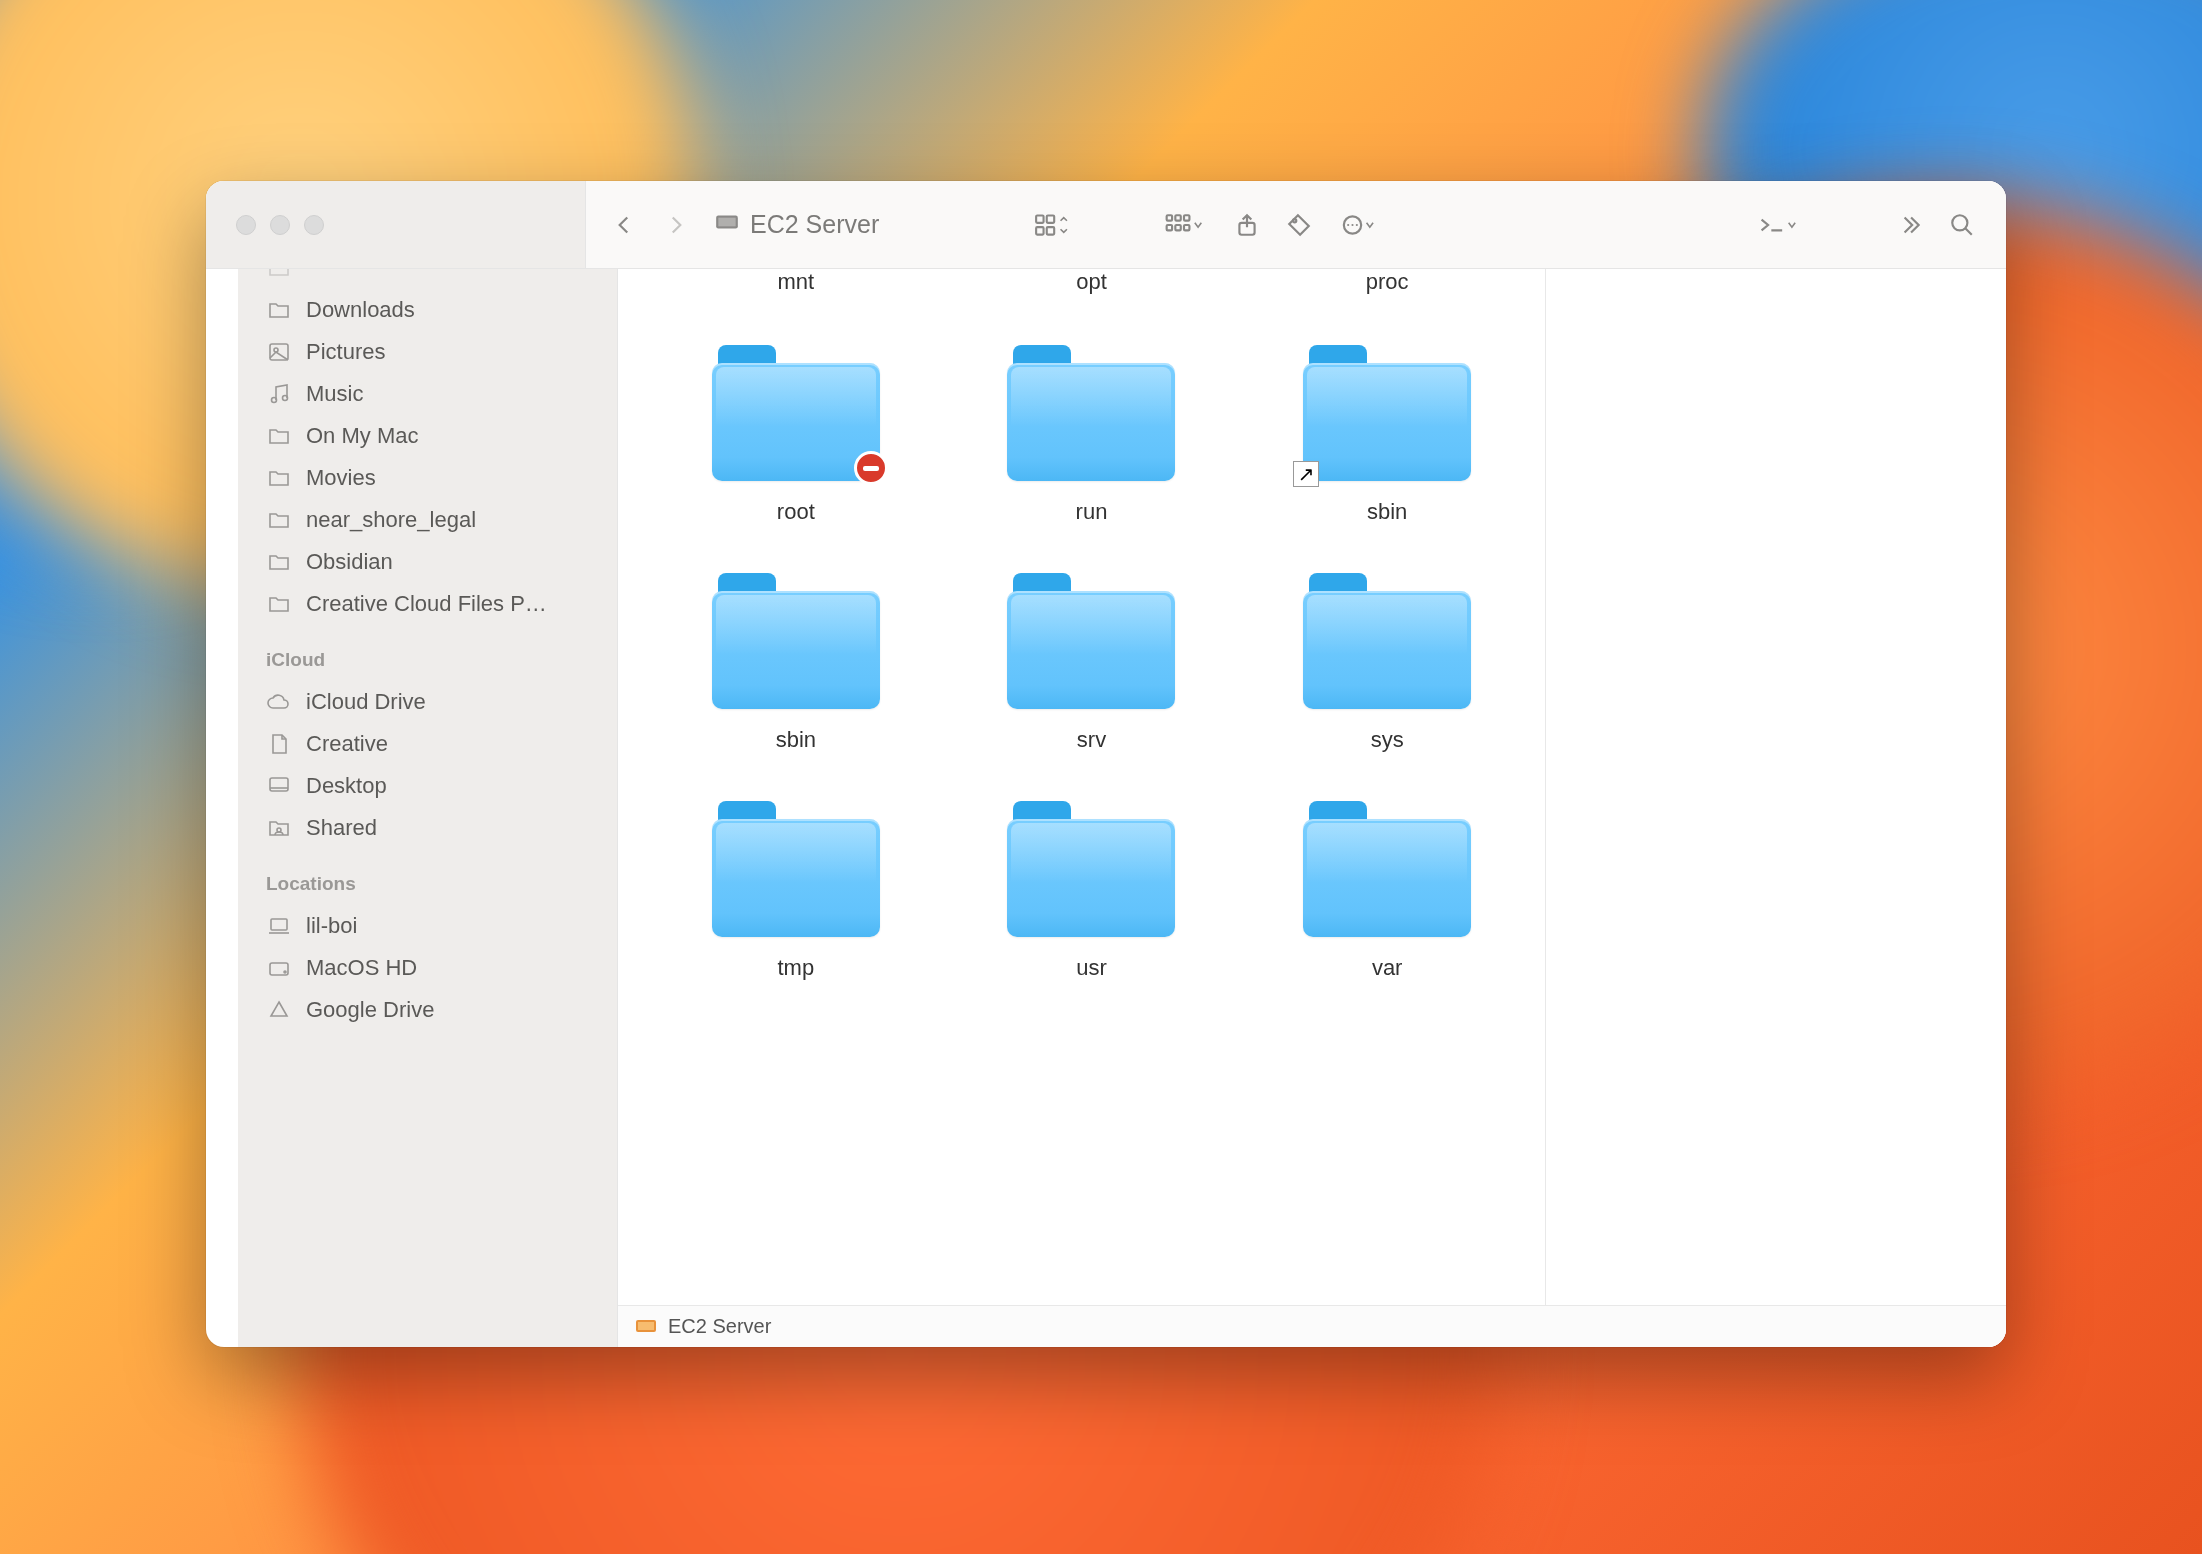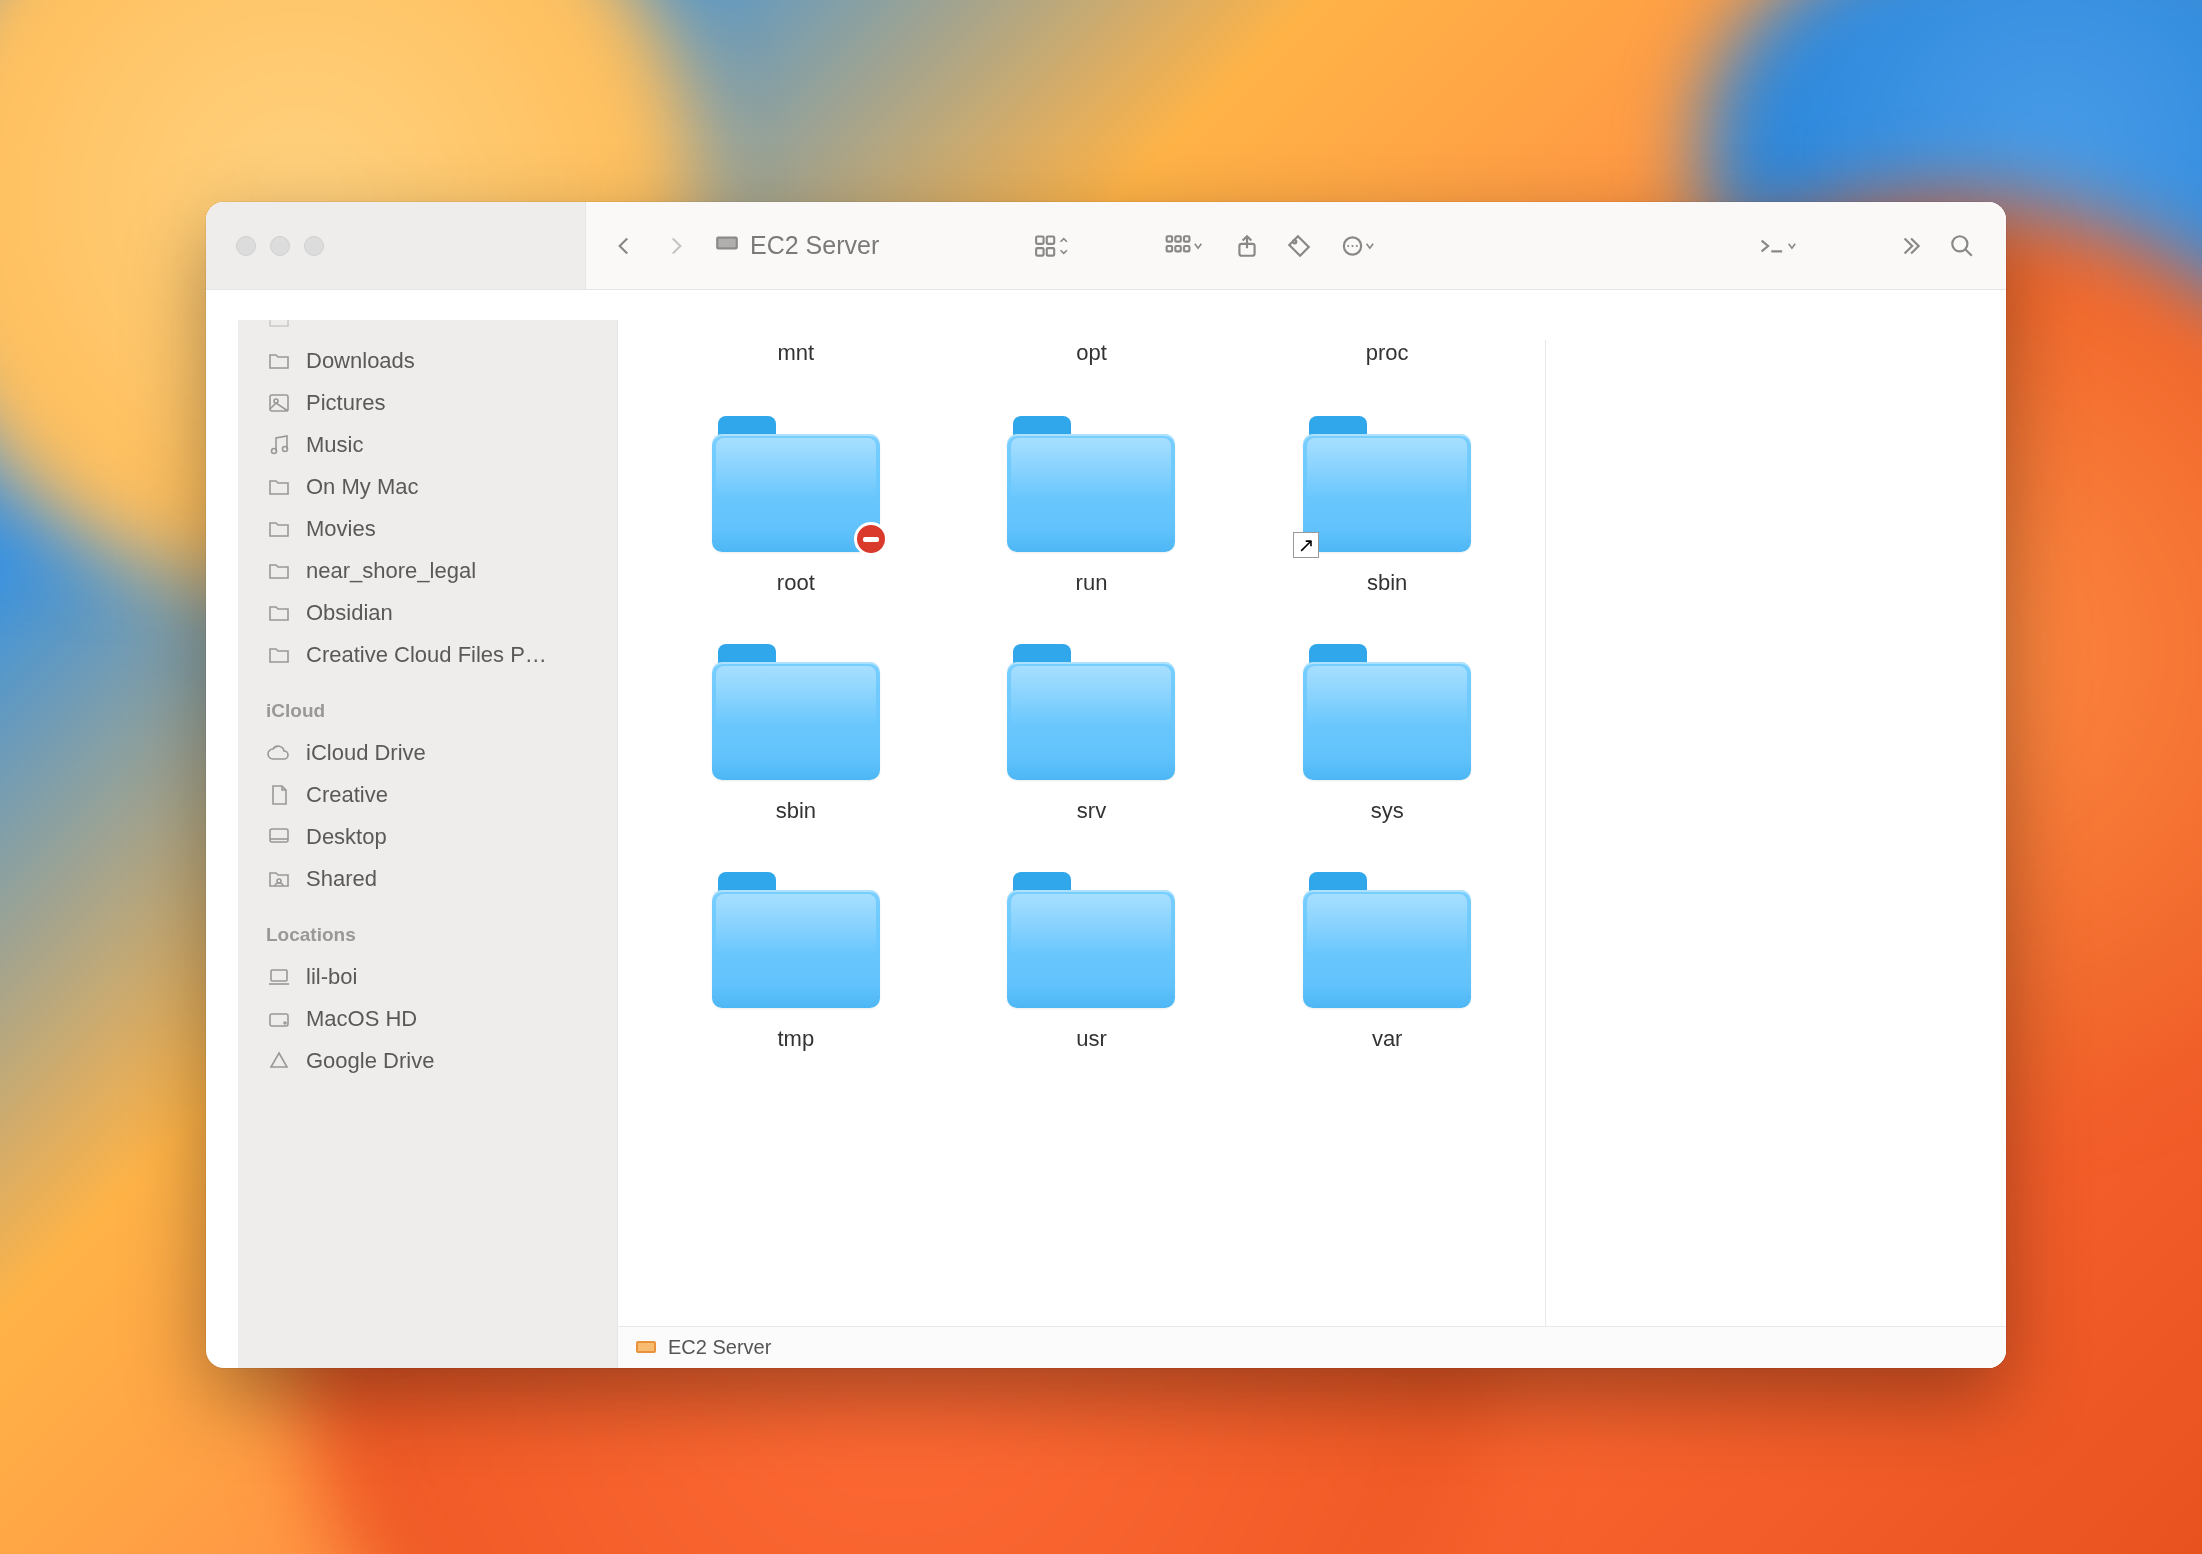--- a/index.html
+++ b/index.html
@@ -13,31 +13,30 @@
   }
   .bg-blob { position: absolute; border-radius: 50%; filter: blur(40px); }
   .blob1 { top:-200px; left:-100px; width:800px; height:800px; background:radial-gradient(circle,#ffd280,#ffb347); }
   .blob2 { top:200px; right:-200px; width:900px; height:900px; background:radial-gradient(circle,#ff8c42,#e8521f); }
   .blob3 { bottom:-300px; left:300px; width:1200px; height:1000px; background:radial-gradient(circle,#ff6b35,#e8521f); }
   .blob4 { top:-100px; right:-200px; width:700px; height:500px; background:radial-gradient(circle,#4a9de8,#1e7dd6); }
   .blob5 { top:-50px; left:-200px; width:600px; height:600px; background:radial-gradient(circle,#5aa3e8,#2c88e0); }
 
   .window {
     position: absolute;
-    top: 202px;
+    top: 181px;
     left: 206px;
     width: 1800px;
     height: 1166px;
     background: #fff;
     border-radius: 18px;
     box-shadow: 0 30px 80px rgba(0,0,0,0.35), 0 0 0 1px rgba(0,0,0,0.05);
     overflow: hidden;
     display: flex;
     flex-direction: column;
-    gap: 30px;
   }
 
   .titlebar {
     height: 88px;
     display: flex;
     border-bottom: 1px solid #e5e5e5;
     background: #f7f5f4;
   }
   .tb-left {
     width: 380px;
@@ -101,21 +100,20 @@
     flex:1;
     display:flex;
     flex-direction:column;
     background:#fff;
     position:relative;
   }
   .content-area {
     flex:1;
     display:flex;
     overflow:hidden;
-    margin-top:20px;
   }
   .icon-grid-wrap {
     width: 928px;
     border-right: 1px solid #e8e8e8;
     overflow-y:auto;
     padding: 0 20px 30px 40px;
   }
   .preview-pane { flex:1; }
 
   .icon-grid {

